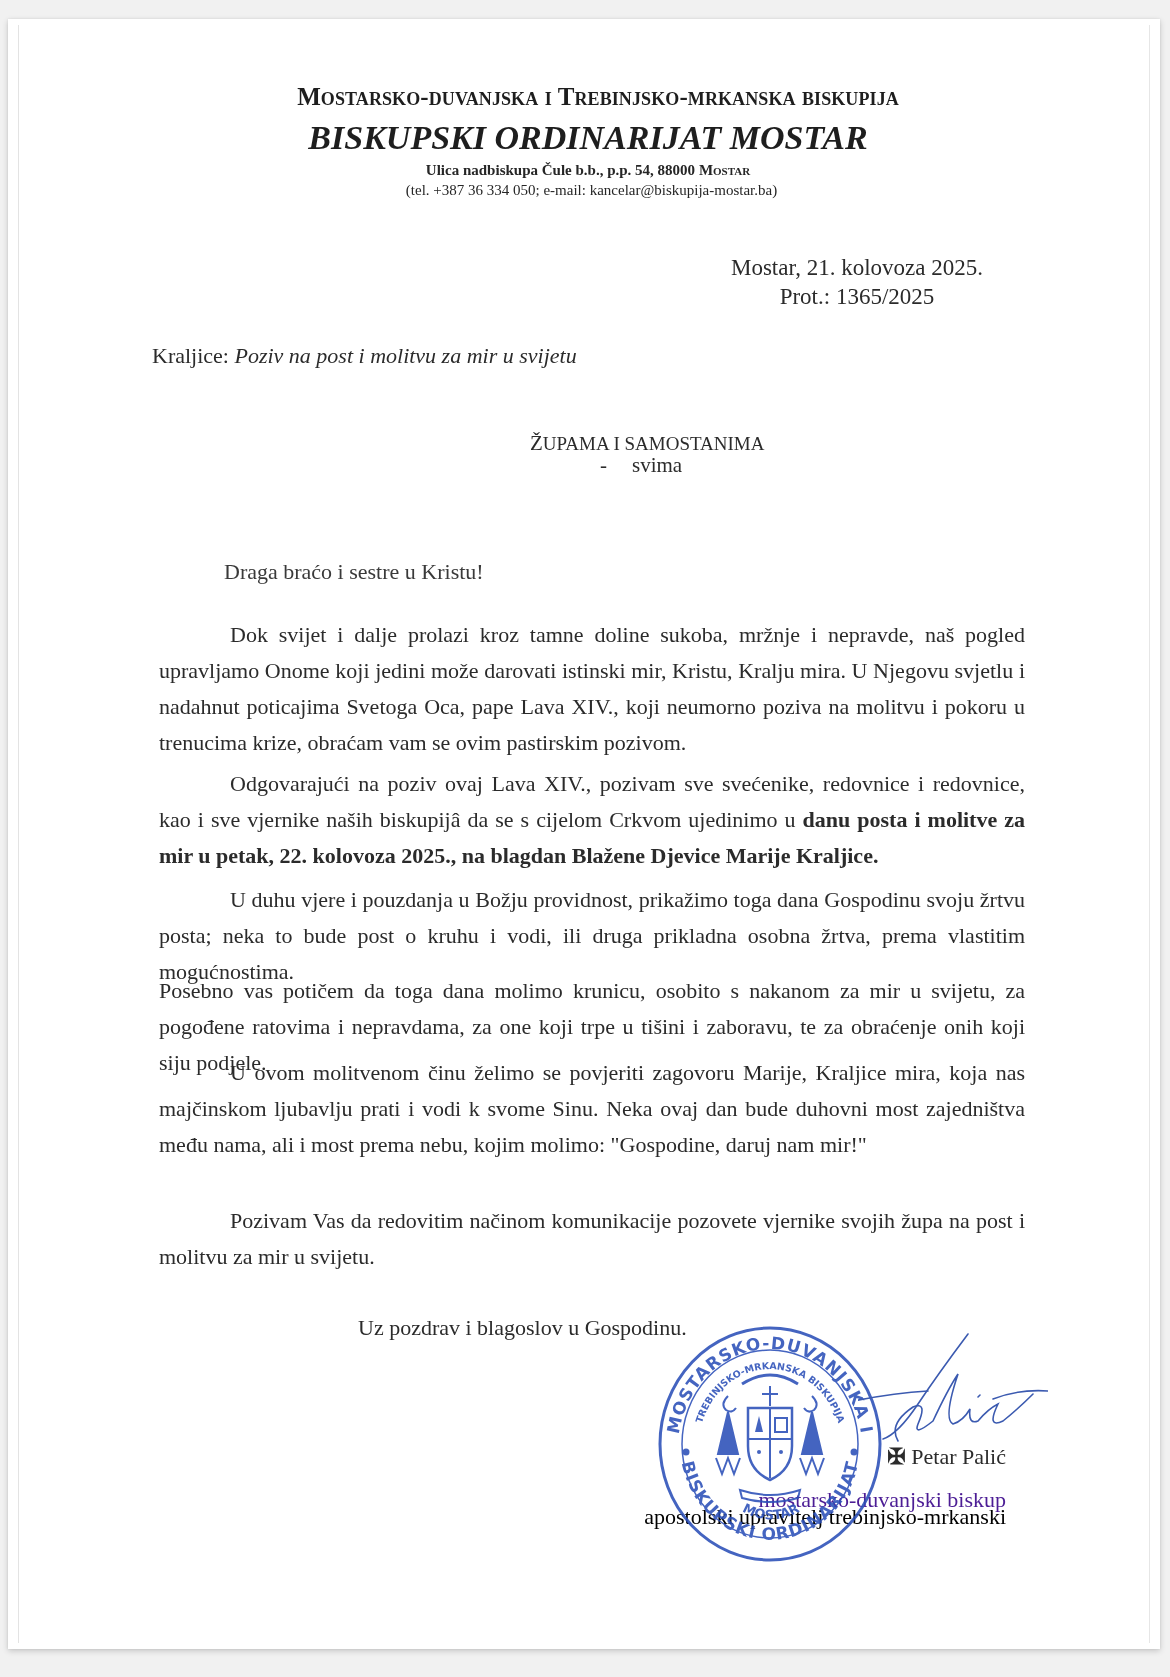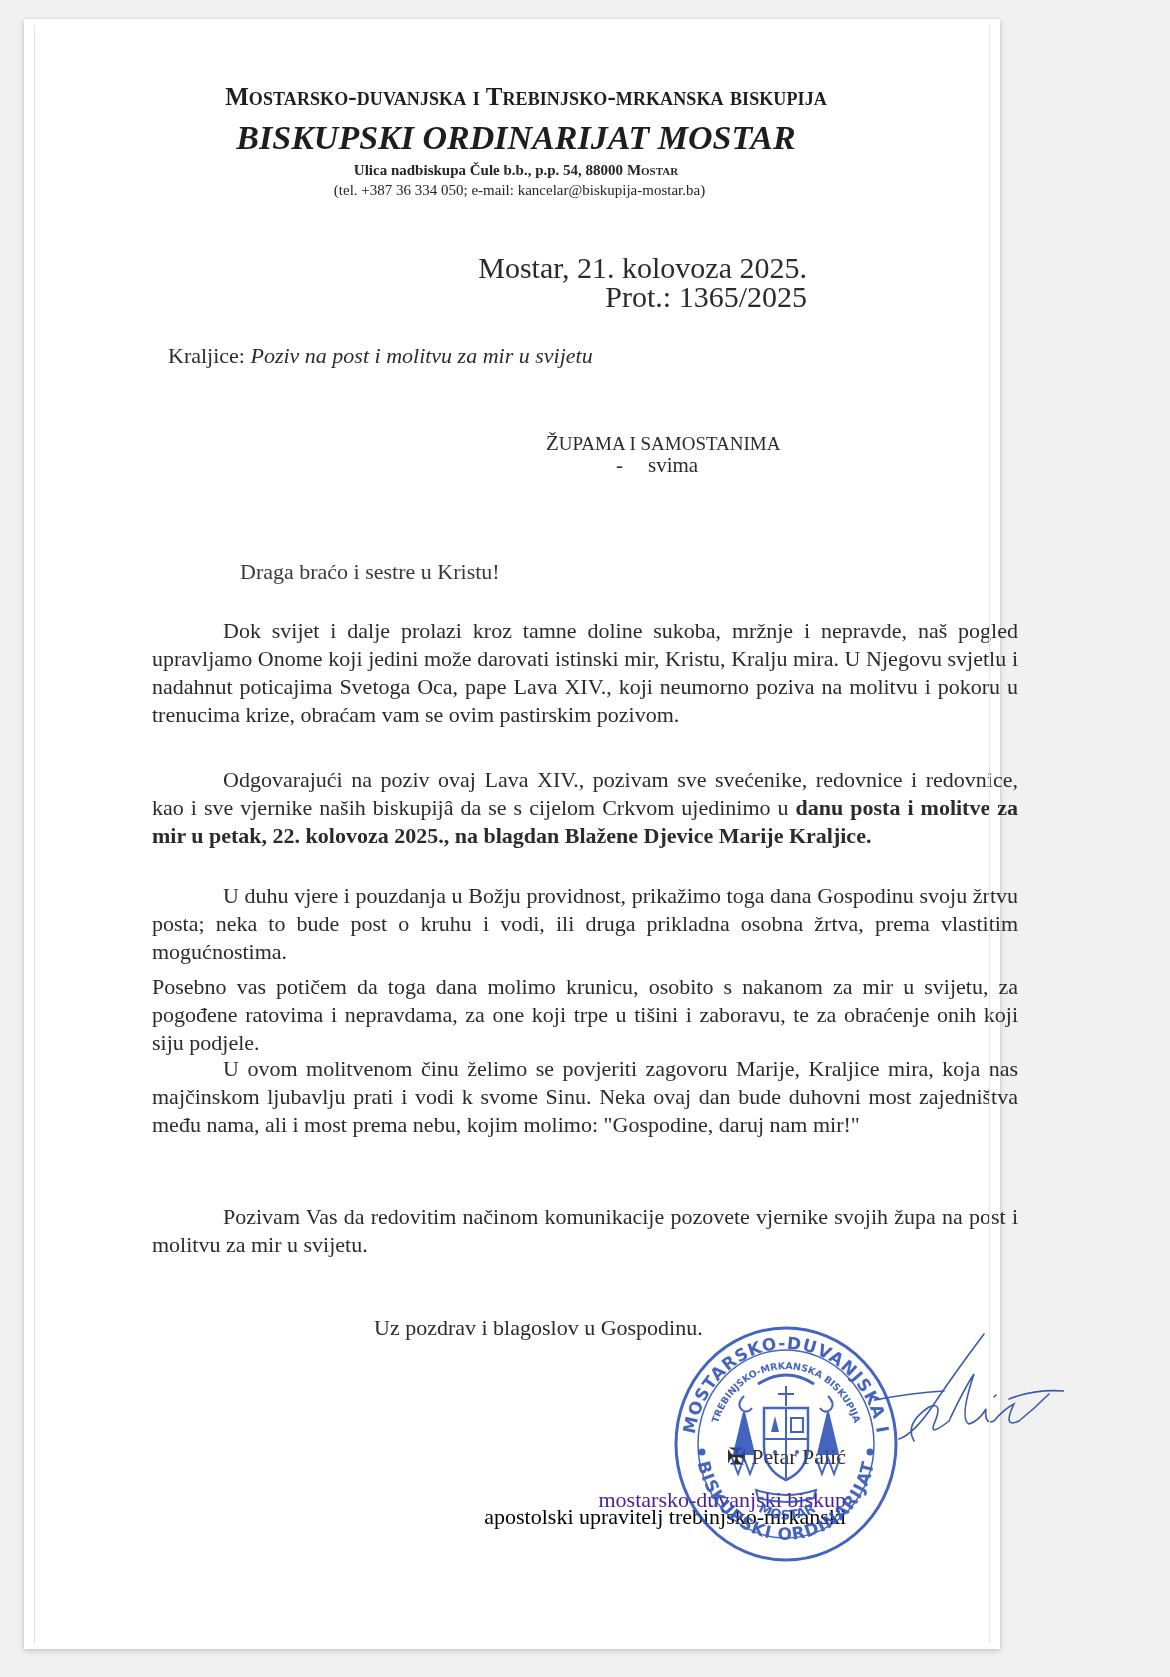--- a/index.html
+++ b/index.html
@@ -4,24 +4,23 @@
 <style>
   html, body {
     margin: 0; padding: 0;
     width: 1170px; height: 1677px;
     background: #f1f1f1;
     overflow: hidden;
   }
   .page {
     position: absolute;
     left: 8px; top: 19px;
-    width: 976px; height: 1630px;
+    width: 1152px; height: 1630px;
     background: #ffffff;
     box-shadow: 0 2px 6px rgba(0,0,0,0.18), 0 0 2px rgba(0,0,0,0.08);
-    margin-left: 16px;
   }
   .page::before {
     content: "";
     position: absolute; left: 10px; top: 6px; bottom: 6px;
     width: 1px; background: #e3e3e3;
   }
   .page::after {
     content: "";
     position: absolute; right: 10px; top: 6px; bottom: 6px;
     width: 1px; background: #e6e6e6;
@@ -57,23 +56,23 @@
   }
   .hdr-line3 .sc { font-variant: small-caps; }
   .hdr-line4 {
     position: absolute; left: 0; right: 0; top: 163px;
     text-align: center;
     font-size: 15px;
     color: #262626;
     padding-left: 15px;
   }
   .date-block {
-    position: absolute; right: 193px; top: 234px;
-    text-align: right;
-    font-size: 30px; line-height: 29px;
+    position: absolute; right: 177px; top: 234px;
+    text-align: center;
+    font-size: 23px; line-height: 29px;
     color: #2b2b2b;
   }
   .subject {
     position: absolute; left: 144px; top: 324px;
     font-size: 22px; color: #2b2b2b;
   }
   .subject i { font-style: italic; }
   .addressee {
     position: absolute; left: 522px; top: 412px;
     font-size: 19px; color: #2b2b2b;
@@ -82,22 +81,22 @@
   .addressee2 {
     position: absolute; left: 592px; top: 434px;
     font-size: 21px; color: #2b2b2b;
   }
   .addressee2 .dash { display: inline-block; width: 32px; }
   .greeting {
     position: absolute; left: 216px; top: 540px;
     font-size: 22px; color: #3a3a3a;
   }
   .body {
-    position: absolute; left: 128px; width: 866px;
-    font-size: 22px; line-height: 28px;
+    position: absolute; left: 151px; width: 866px;
+    font-size: 22px; line-height: 36px;
     color: #2b2b2b;
     text-align: justify;
   }
   .body p { margin: 0; }
   .body .ind { text-indent: 71px; }
   .p1 { top: 598px; }
   .p2 { top: 747px; }
   .p3 { top: 863px; }
   .p4 { top: 954px; }
   .p5 { top: 1036px; }

